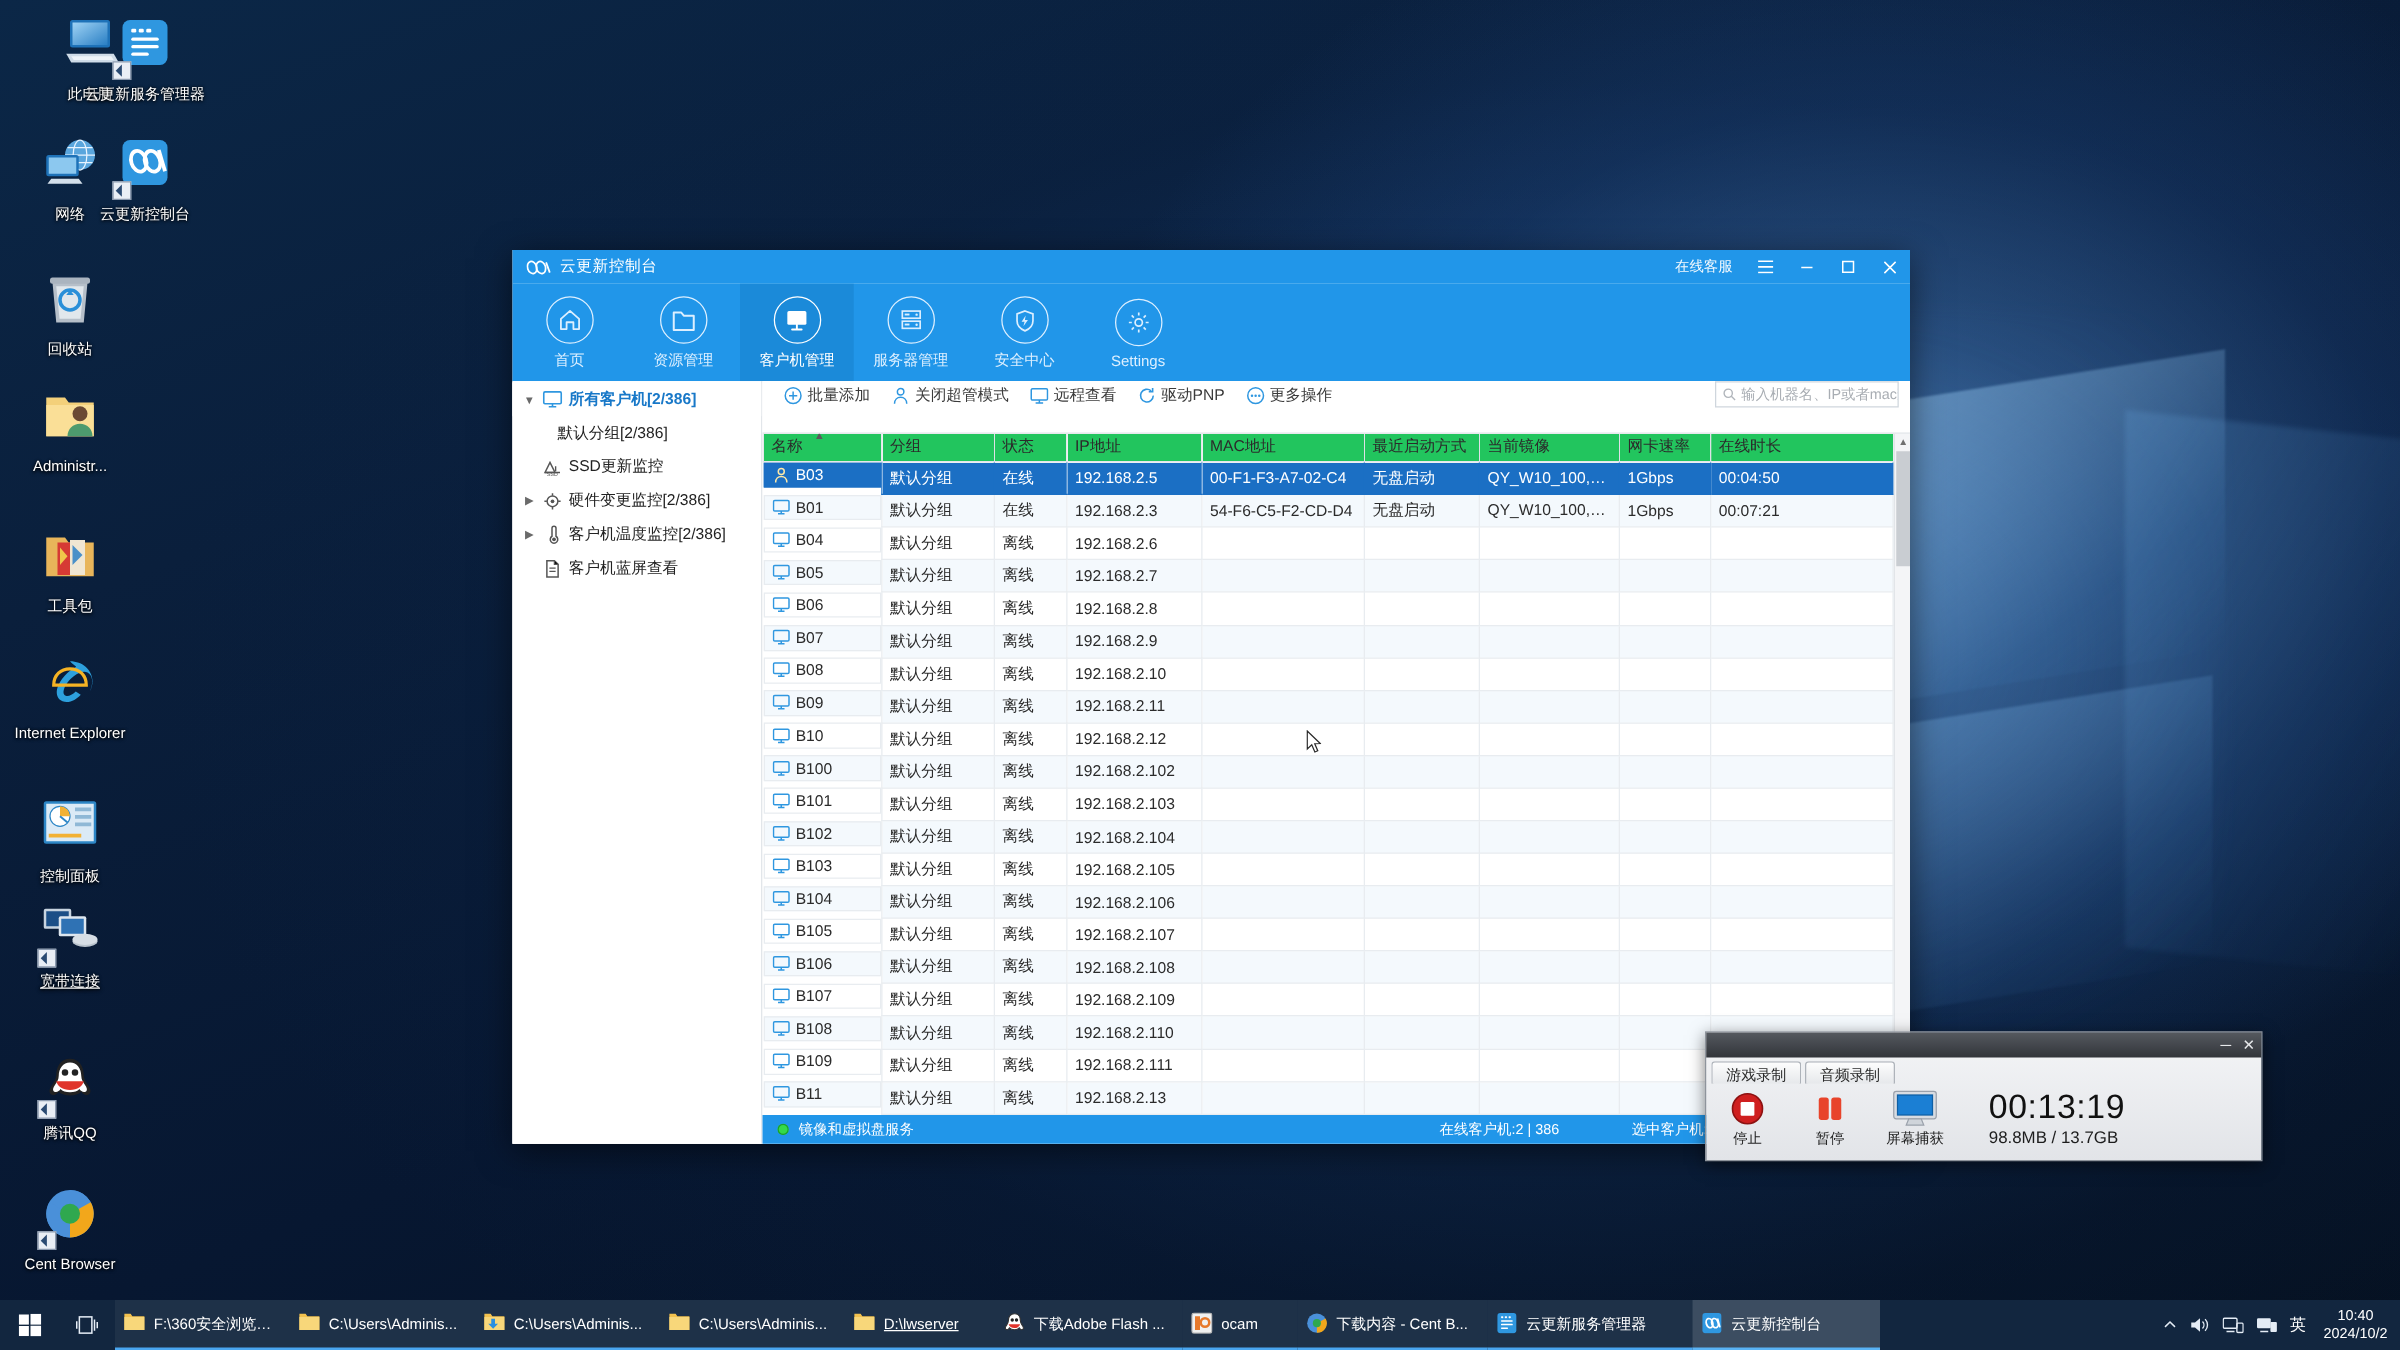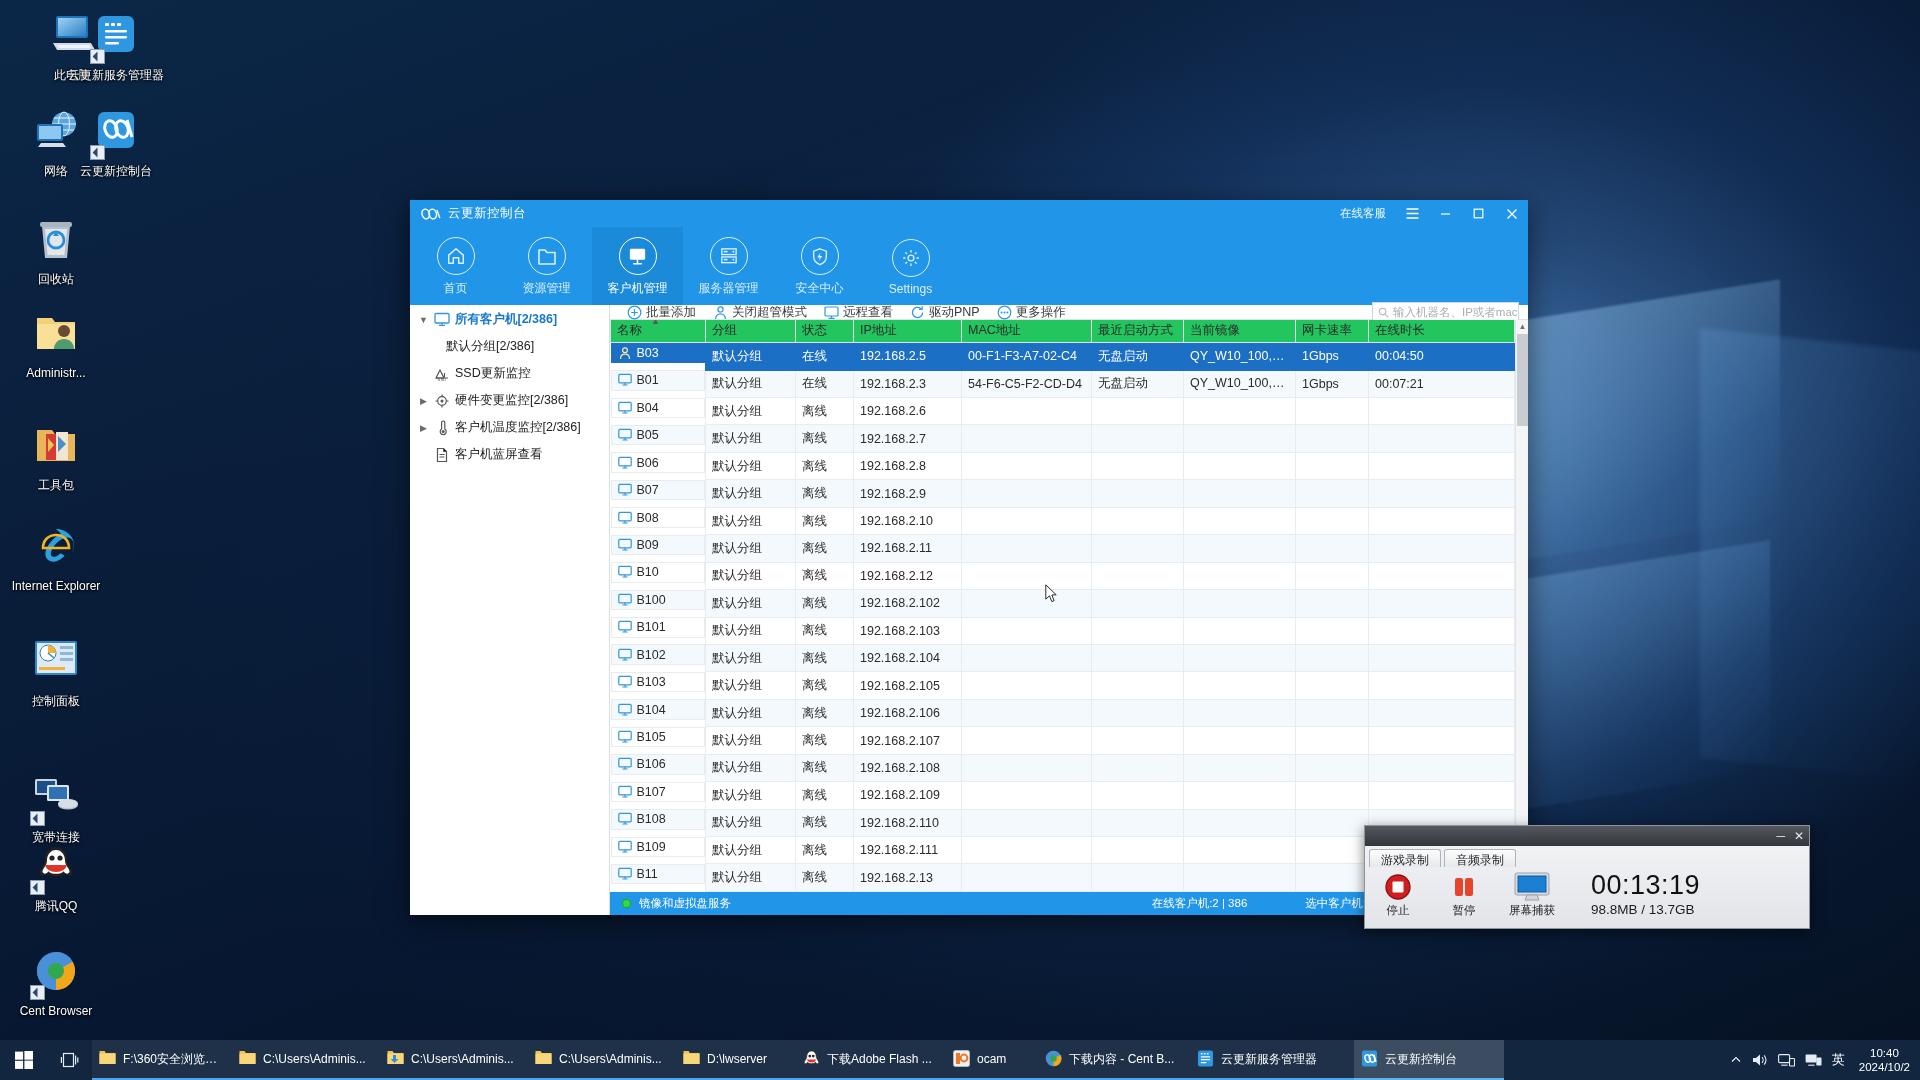--- a/index.html
+++ b/index.html
@@ -114,21 +114,21 @@
   .tnode.sel { background:#fff; color:#1878c8; font-weight:bold; }
   .tnode .caret {
     width:11px; text-align:center; font-size:9px; color:#6a6a6a; flex:none;
   }
   .tnode .tico { width:16px; height:16px; flex:none; display:flex; align-items:center; justify-content:center; }
   .tnode.child { padding-left:36px; font-weight:normal; color:#222; }
 
   
   #content { flex:1; display:flex; flex-direction:column; min-width:0; background:#fff; }
   #toolbar {
-    height:15px; flex:none; display:flex; align-items:center;
+    height:42px; flex:none; display:flex; align-items:flex-start;
     border-bottom:1px solid #dfe3e8; padding-left:10px; gap:3px;
     background:#fff;
   }
   .tbitem {
     display:flex; align-items:center; gap:4px; padding:3px 7px;
     color:#3b3b3b; font-size:12.5px; white-space:nowrap; border-radius:2px;
   }
   .tbitem .ticon { color:#2f97e0; display:flex; width:15px; height:15px; align-items:center; justify-content:center; }
   #searchbox {
     margin-left:auto; margin-right:9px; width:147px; height:21px;
@@ -325,21 +325,21 @@
           <path d="M14 13l6 5" stroke="#2d86c6" stroke-width="1.5"></path>
           <g fill="#8fb8d6">
             <rect x="26" y="6" width="13" height="3"></rect>
             <rect x="26" y="12" width="13" height="3"></rect>
             <rect x="26" y="18" width="13" height="3"></rect>
           </g>
           <rect x="5" y="27" width="26" height="3" fill="#f2b134"></rect>
         </svg></div>
       <span class="lbl">控制面板</span>
     </div>
-    <div class="dicon" style="left: 8px; top: 776px;">
+    <div class="dicon" style="left: 8px; top: 724px; text-decoration: underline;">
       <div class="glyph"><svg width="46" height="40" viewBox="0 0 46 40">
           <rect x="2" y="3" width="22" height="16" rx="1.5" fill="#c8d4e0"></rect>
           <rect x="4" y="5" width="18" height="12" fill="#1c4f87"></rect>
           <rect x="14" y="9" width="22" height="16" rx="1.5" fill="#dde6ef"></rect>
           <rect x="16" y="11" width="18" height="12" fill="#2f72b4"></rect>
           <ellipse cx="35" cy="29" rx="10" ry="4.5" fill="#b9c3cd"></ellipse>
           <ellipse cx="35" cy="27.5" rx="10" ry="4.5" fill="#d7dee5"></ellipse>
         </svg><span class="shortcut-arrow"></span></div>
       <span class="lbl">宽带连接</span>
     </div>
@@ -1115,21 +1115,21 @@
           </svg></span>
         <span class="tlabel">C:\Users\Adminis...</span>
       </div>
       <div class="tbtask open" style="width: 148px;">
         <span class="tbicon"><svg width="17" height="15" viewBox="0 0 17 15">
             <path d="M0.5 1h5l1.4 2H16.5v11H0.5z" fill="#f2c14e"></path>
             <path d="M0.5 3.6h16v10.4H0.5z" fill="#f8d77a"></path>
           </svg></span>
         <span class="tlabel">C:\Users\Adminis...</span>
       </div>
-      <div class="tbtask open" style="width: 120px;">
+      <div class="tbtask open" style="width: 120px; text-decoration: underline;">
         <span class="tbicon"><svg width="17" height="15" viewBox="0 0 17 15">
             <path d="M0.5 1h5l1.4 2H16.5v11H0.5z" fill="#f2c14e"></path>
             <path d="M0.5 3.6h16v10.4H0.5z" fill="#f8d77a"></path>
           </svg></span>
         <span class="tlabel">D:\lwserver</span>
       </div>
       <div class="tbtask open" style="width: 150px;">
         <span class="tbicon"><svg width="17" height="18" viewBox="0 0 20 21">
             <path d="M10 1c3.6 0 5.6 3 5.6 6.4 0 2 1.2 3.6 2.2 5.2 1 1.6 1 3-.4 3.4-1 .3-2.2-.6-2.8-1.6-1 1.2-2.6 1.7-4.6 1.7s-3.6-.5-4.6-1.7c-.6 1-1.8 1.9-2.8 1.6-1.4-.4-1.4-1.8-.4-3.4 1-1.6 2.2-3.2 2.2-5.2C4.4 4 6.4 1 10 1z" fill="#fff" stroke="#333"></path>
             <circle cx="8" cy="7" r="1.6" fill="#222"></circle>

